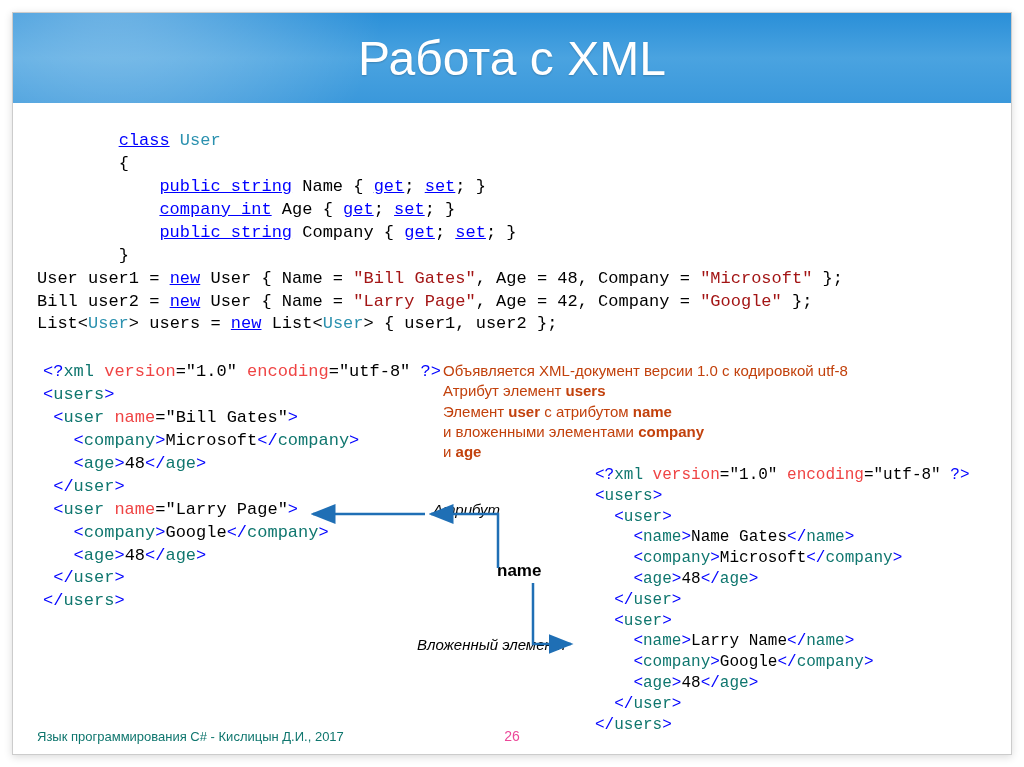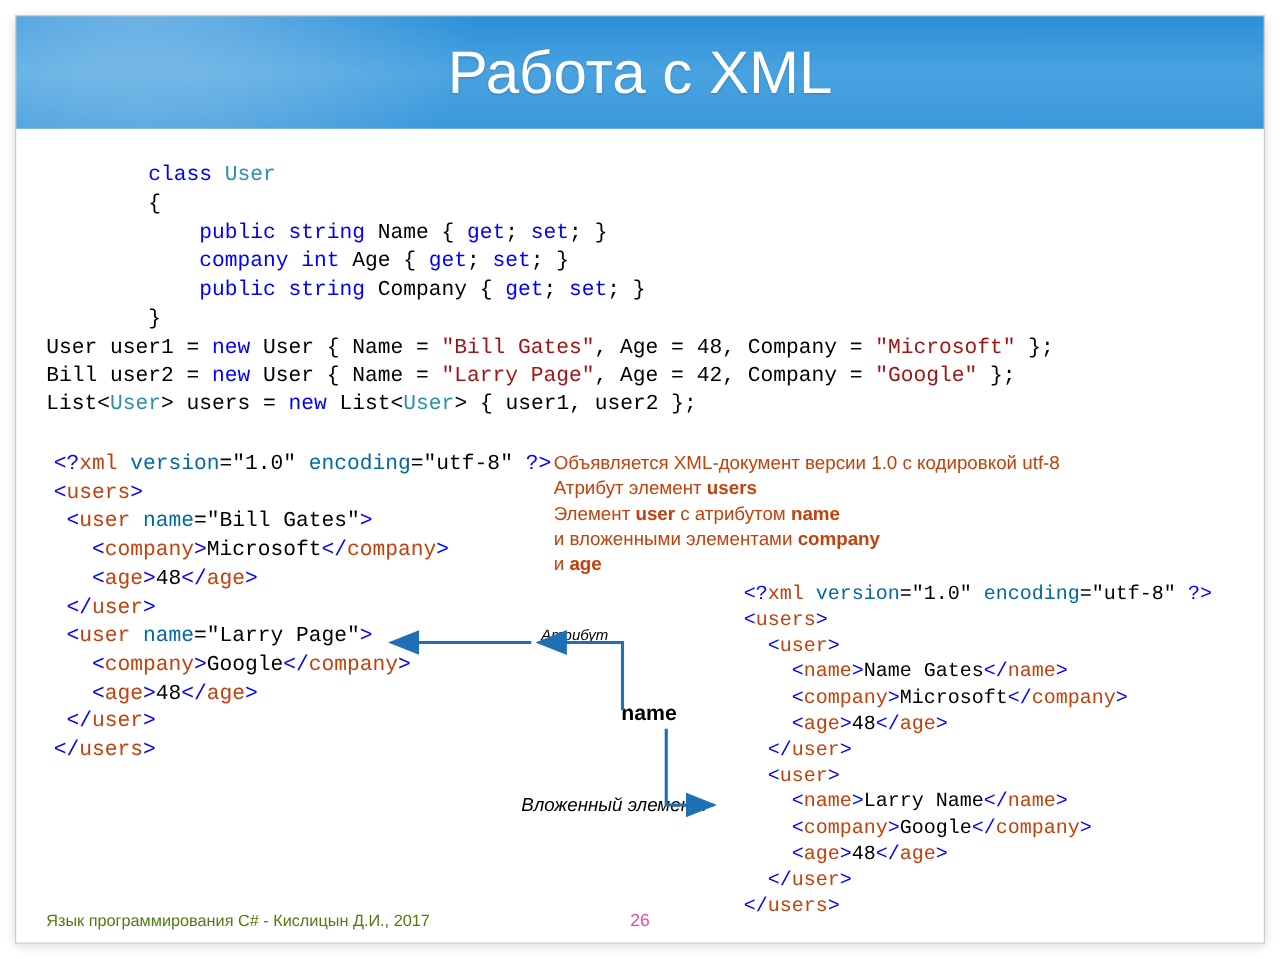--- a/index.html
+++ b/index.html
@@ -39,26 +39,26 @@
     text-align: center;
     padding-top: 18px;
     text-shadow: 0 1px 2px rgba(0,0,0,0.2);
   }
   .code {
     font-size: 17px;
     line-height: 1.35;
     white-space: pre;
     padding: 4px 24px 0 24px;
   }
-  .kw { color: #0000ff; }
+  .kw { color: #0000ff; text-decoration: underline; }
   .cls { color: #2b91af; }
   .str { color: #a31515; }
-  .tag { color: #c2410c; }
+  .tag { color: #0f766e; }
   .xmlpi { color: #0000ff; }
-  .xmlattn { color: #0369a1; }
+  .xmlattn { color: #ef4444; }
   .xmlattv { color: #000; }
 
   .xml-left {
     position: absolute;
     top: 348px; left: 30px;
     font-size: 17px;
     line-height: 1.35;
     white-space: pre;
   }
   .desc {
@@ -83,38 +83,38 @@
     top: 548px; left: 484px;
     font-family: 'Segoe UI', Arial, sans-serif;
     font-size: 17px;
     font-weight: bold;
     color: #000;
   }
   .attr-label {
     position: absolute;
     top: 488px; left: 420px;
     font-family: 'Segoe UI', Arial, sans-serif;
-    font-size: 12px;
-    font-style: italic;
-    color: #000;
-  }
-  .nested-label {
-    position: absolute;
-    top: 623px; left: 404px;
-    font-family: 'Segoe UI', Arial, sans-serif;
     font-size: 15px;
     font-style: italic;
     color: #000;
   }
+  .nested-label {
+    position: absolute;
+    top: 623px; left: 404px;
+    font-family: 'Segoe UI', Arial, sans-serif;
+    font-size: 15px;
+    font-style: italic;
+    color: #000;
+  }
   .footer {
     position: absolute;
     bottom: 10px; left: 24px; right: 24px;
     font-family: 'Segoe UI', Arial, sans-serif;
     font-size: 13px;
-    color: #4d7c0f;
+    color: #0f766e;
     display: flex;
     justify-content: space-between;
   }
   .pagenum {
     position: absolute;
     bottom: 10px; left: 50%;
     transform: translateX(-50%);
     font-family: 'Segoe UI', Arial, sans-serif;
     font-size: 14px;
     color: #ec4899;

